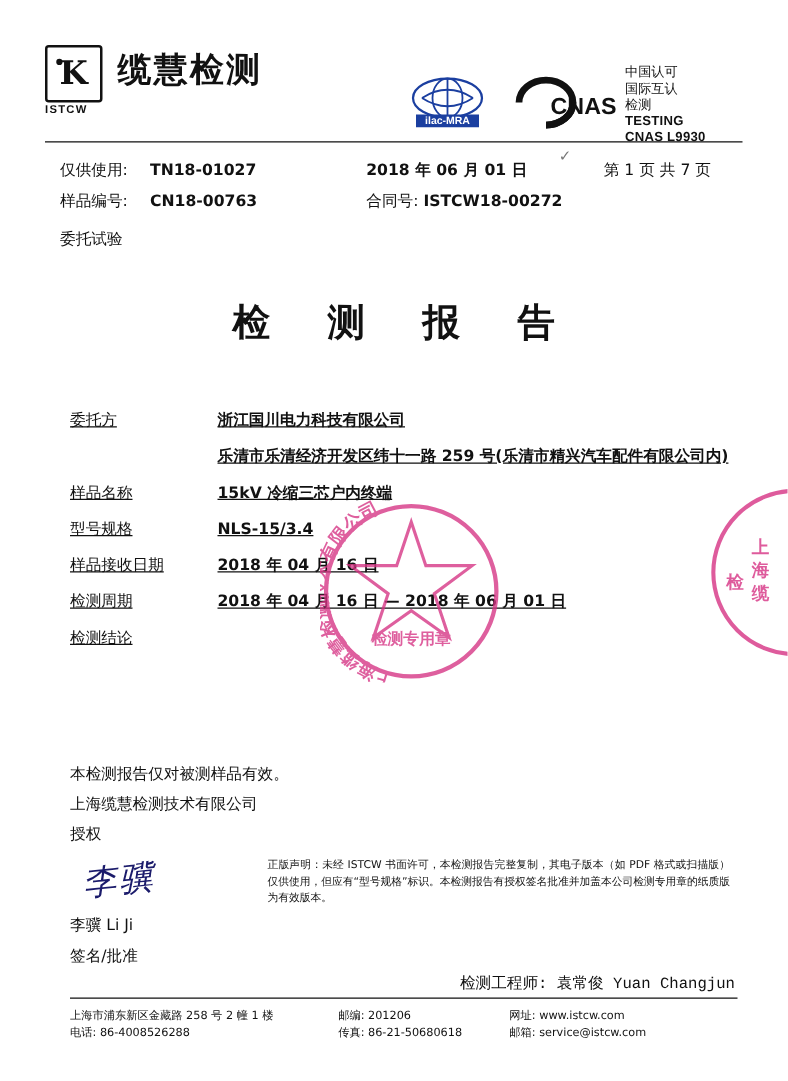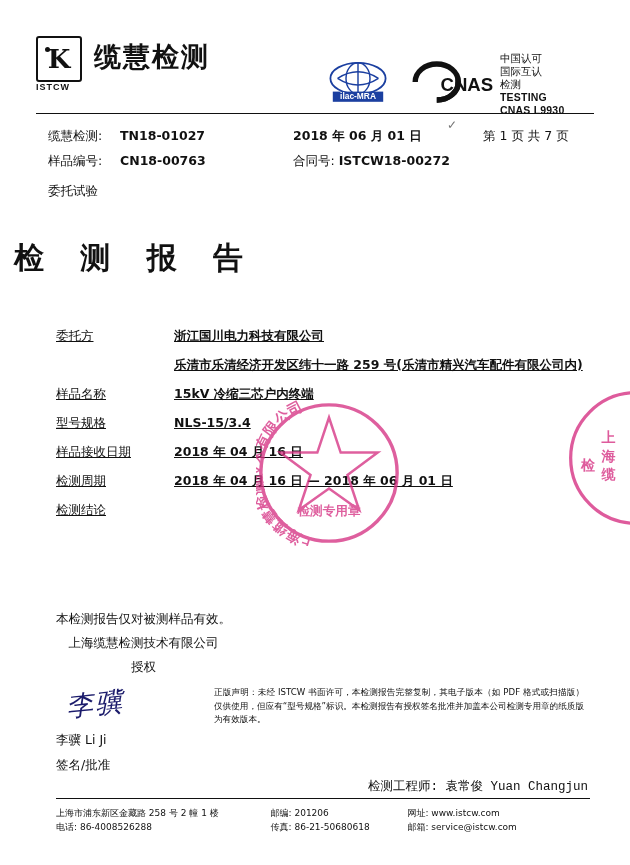--- a/index.html
+++ b/index.html
@@ -155,25 +155,26 @@
   .meta-single {
     margin-top: 14px;
     font-size: 12.5px;
   }
 
   
   .doc-title {
     position: absolute;
     left: 0; right: 0;
     top: 238px;
+    text-align: center;
     font-size: 30px;
     font-weight: bold;
     letter-spacing: 14px;
     text-indent: 14px;
-    font-family: Liberation Sans, sans-serif;
+    font-family: Liberation Mono, monospace;
     color: #111;
   }
 
   
   .info {
     position: absolute;
     left: 56px;
     right: 40px;
     top: 328px;
     font-size: 12.5px;
@@ -195,21 +196,21 @@
   
   .statement {
     position: absolute;
     left: 56px;
     top: 608px;
     font-size: 12.5px;
     font-family: "DejaVu Sans", sans-serif;
     color: #111;
     line-height: 22px;
   }
-  .statement div { margin-bottom: 2px; text-align: center; }
+  .statement div { margin-bottom: 2px; }
 
   
   .sig-script {
     position: absolute;
     left: 66px;
     top: 686px;
     font-family: "DejaVu Serif", serif;
     font-size: 27px;
     font-style: italic;
     color: #1b1b6b;
@@ -353,21 +354,21 @@
       <div>检测</div>
       <div class="en">TESTING</div>
       <div class="en">CNAS L9930</div>
     </div>
   </div>
 
   <div class="rule"></div>
 
   <div class="meta">
     <div class="meta-row">
-      <span class="lbl">缆慧检测:</span>
+      <span class="lbl">仅供使用:</span>
       <span class="val">TN18-01027</span>
       <span class="col2 val">2018 年 06 月 01 日</span>
       <span class="col3">第 1 页  共 7 页</span>
     </div>
     <div class="meta-row">
       <span class="lbl">样品编号:</span>
       <span class="val">CN18-00763</span>
       <span class="col2">
         <span>合同号:</span>
         <span class="val">ISTCW18-00272</span>

